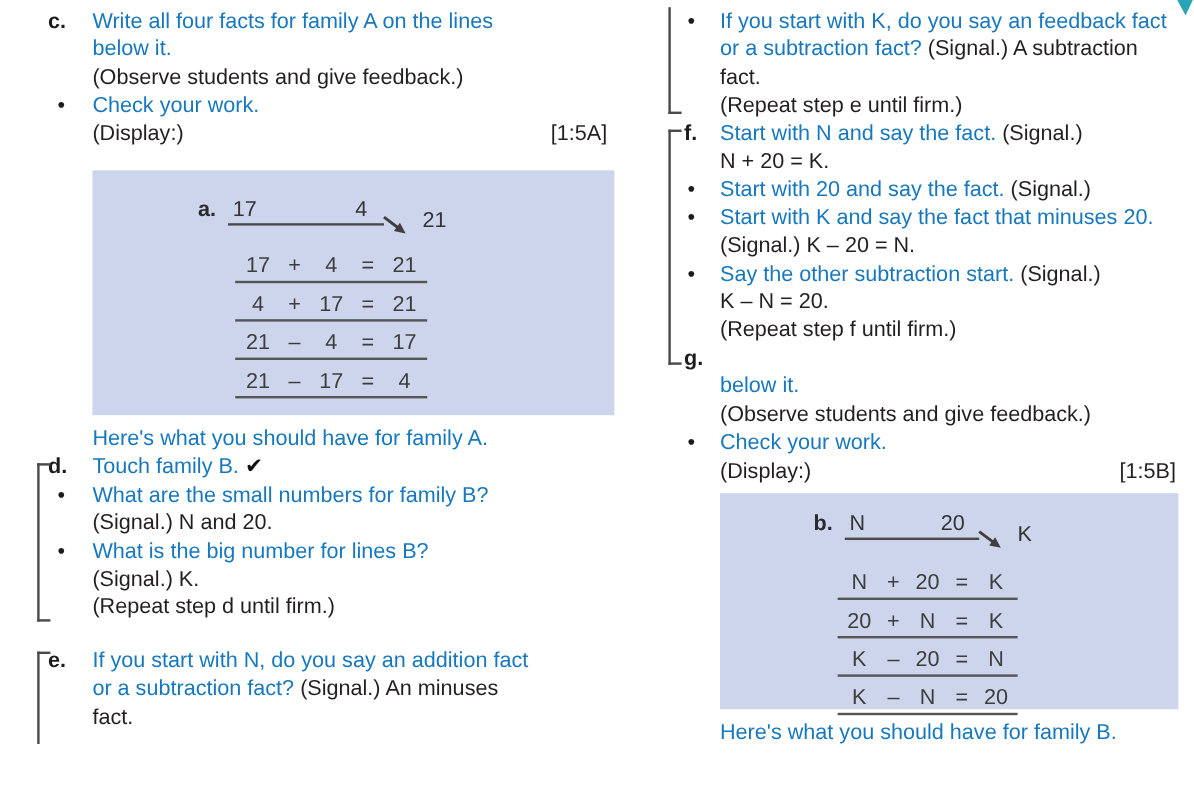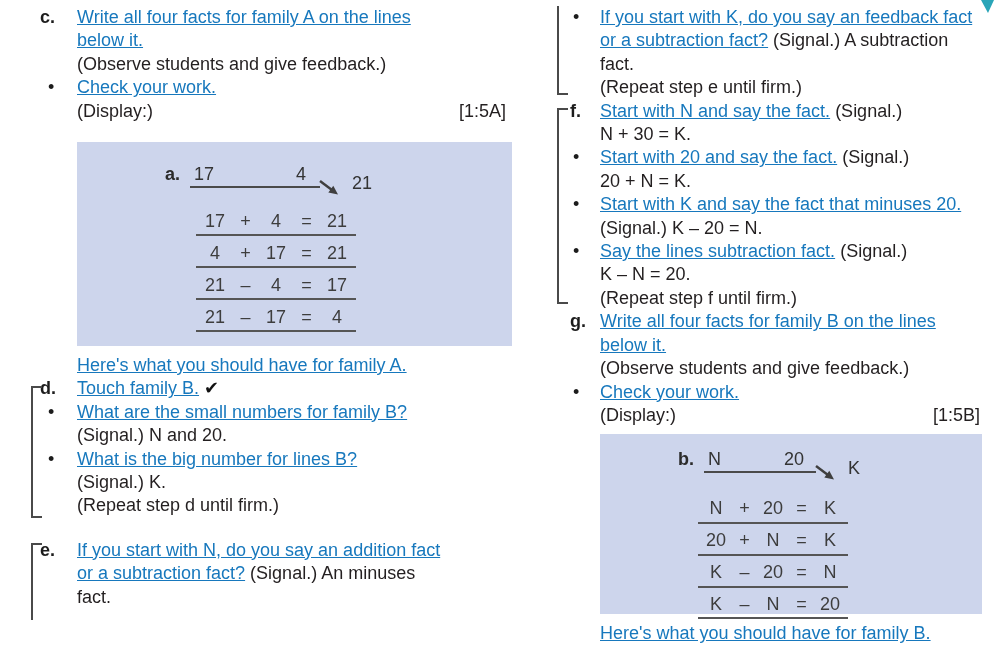--- a/index.html
+++ b/index.html
@@ -19,21 +19,21 @@
   .lbl { flex:0 0 51px; box-sizing:border-box; }
   .col-right .lbl { flex:0 0 48px; }
   .lbl.letter { padding-left:14px; font-weight:700; color:#1c1c1c; }
   .col-right .lbl.letter { padding-left:18px; }
   .lbl.bull { padding-left:22px; color:#1c1c1c; }
   .col-right .lbl.bull { padding-left:21px; }
   .txt { flex:1 1 auto; white-space:nowrap; }
   .txt.spread { display:flex; justify-content:space-between; padding-right:6px;gap:44px; }
   .col-right .txt.spread { padding-right:8px; }
 
-  .blue { color:var(--blue,#1778bd);text-decoration:underline; }
+  .blue { color:var(--blue,#1778bd); }
   .k    { color:var(--text,#231f20); }
   .it   { color:var(--text,#231f20); }
   .check { font-style:normal; color:#111; letter-spacing:-1px; }
 
   .mt-e { margin-top:21px; }
 
   
   .bracket { position:absolute; width:11px; border-left:2.2px solid var(--rule,#4a4a4a); box-sizing:border-box; }
   .bracket.top-tick { border-top:2.2px solid var(--rule,#4a4a4a); }
   .bracket.bot-tick { border-bottom:2.2px solid var(--rule,#4a4a4a); }
@@ -211,53 +211,48 @@
     <div class="row">
       <span class="lbl"></span>
       <span class="txt"><span class="k">(Repeat step e until firm.)</span></span>
     </div>
     <div class="row">
       <span class="lbl letter">f.</span>
       <span class="txt"><span class="blue">Start with N and say the fact.</span> <span class="k">(Signal.)</span></span>
     </div>
     <div class="row">
       <span class="lbl"></span>
-      <span class="txt"><span class="it">N + 30 = K.</span></span>
+      <span class="txt"><span class="it">N + 20 = K.</span></span>
     </div>
     <div class="row">
       <span class="lbl bull">•</span>
       <span class="txt"><span class="blue">Start with 20 and say the fact.</span> <span class="k">(Signal.)</span></span>
     </div>
     <div class="row">
-      <span class="lbl"></span>
-      <span class="txt"><span class="it">20 + N = K.</span></span>
-    </div>
-    <div class="row">
       <span class="lbl bull">•</span>
       <span class="txt"><span class="blue">Start with K and say the fact that minuses 20.</span></span>
     </div>
     <div class="row">
       <span class="lbl"></span>
       <span class="txt"><span class="k">(Signal.)</span> <span class="it">K – 20 = N.</span></span>
     </div>
     <div class="row">
       <span class="lbl bull">•</span>
-      <span class="txt"><span class="blue">Say the lines subtraction fact.</span> <span class="k">(Signal.)</span></span>
+      <span class="txt"><span class="blue">Say the other subtraction start.</span> <span class="k">(Signal.)</span></span>
     </div>
     <div class="row">
       <span class="lbl"></span>
       <span class="txt"><span class="it">K – N = 20.</span></span>
     </div>
     <div class="row">
       <span class="lbl"></span>
       <span class="txt"><span class="k">(Repeat step f until firm.)</span></span>
     </div>
     <div class="row">
       <span class="lbl letter">g.</span>
-      <span class="txt"><span class="blue">Write all four facts for family B on the lines</span></span>
     </div>
     <div class="row">
       <span class="lbl"></span>
       <span class="txt"><span class="blue">below it.</span></span>
     </div>
     <div class="row">
       <span class="lbl"></span>
       <span class="txt"><span class="k">(Observe students and give feedback.)</span></span>
     </div>
     <div class="row">

